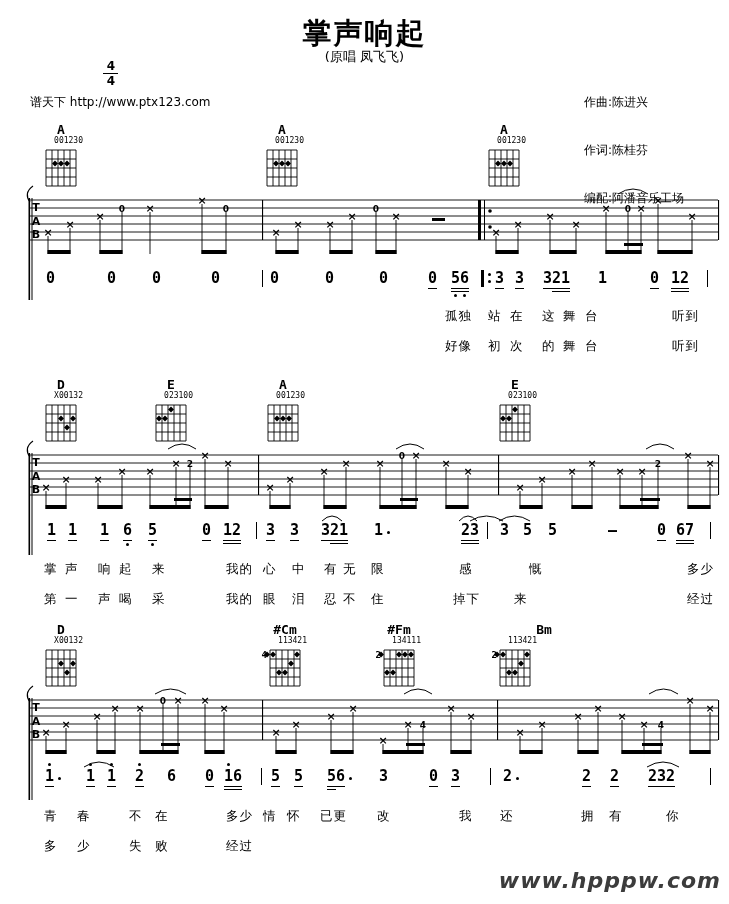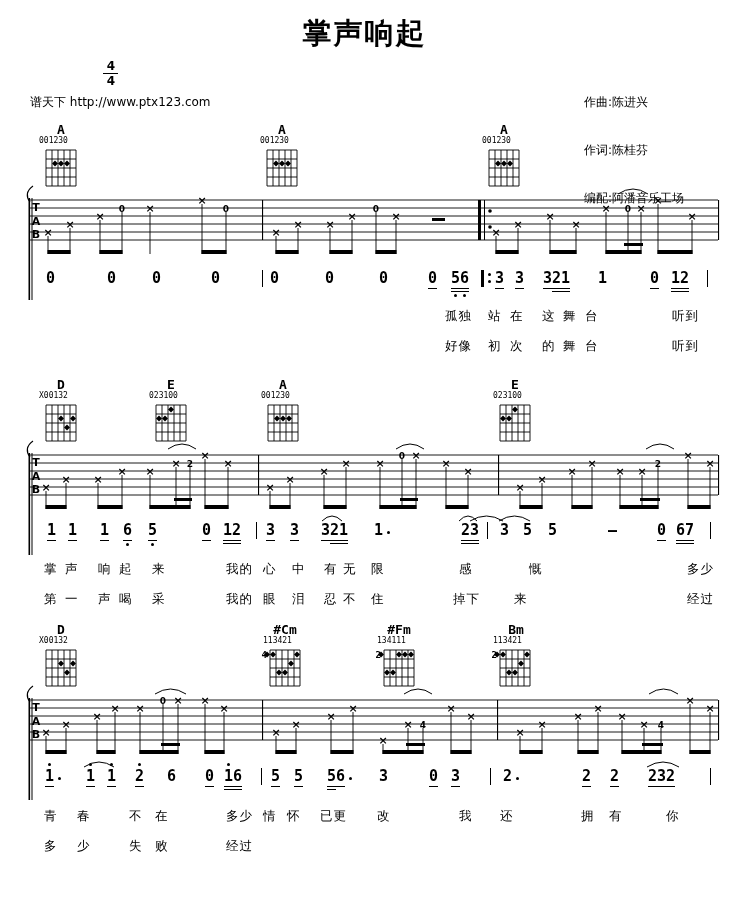--- a/index.html
+++ b/index.html
@@ -11,21 +11,21 @@
   .infoL{left:30px;top:62px;font-size:12px;line-height:16px;white-space:pre;}
   .infoR{left:584px;top:62px;font-size:12px;line-height:16px;white-space:pre;}
   .fracnum{left:104px;top:59px;font-size:12px;font-weight:bold;width:14px;text-align:center;}
   .fracden{left:104px;top:74px;font-size:12px;font-weight:bold;width:14px;text-align:center;}
   .fracbar{left:103px;top:73px;width:15px;height:1px;background:#000;}
   .watermark{left:0;right:8px;top:868px;text-align:right;font-size:22px;font-weight:bold;
              font-style:italic;color:#3c3c3c;letter-spacing:1px;}
   #gfx{position:absolute;left:0;top:0;}
   .chord-name{position:absolute;width:60px;text-align:center;font-size:13px;font-weight:bold;
               font-family:"DejaVu Sans Mono",monospace;}
-  .fing{position:absolute;width:44px;text-align:left;font-size:8px;
+  .fing{position:absolute;width:44px;text-align:right;font-size:8px;
         font-family:"DejaVu Sans Mono",monospace;letter-spacing:0px;}
   .jp{position:absolute;font-family:"DejaVu Sans Mono",monospace;font-weight:bold;font-size:15px;
       line-height:15px;height:15px;white-space:pre;}
   .pdot{position:absolute;width:3px;height:3px;background:#000;border-radius:50%;}
   .jbar{position:absolute;background:#000;}
   .lyr{position:absolute;font-size:12.5px;letter-spacing:1px;white-space:pre;}
 </style>
 </head>
 <body>
 
@@ -459,20 +459,21 @@
       <polygon points="497,651.5 500,654.5 497,657.5 494,654.5" fill="#000"></polygon>
       <polygon points="503,651.5 506,654.5 503,657.5 500,654.5" fill="#000"></polygon>
       <polygon points="527,651.5 530,654.5 527,657.5 524,654.5" fill="#000"></polygon>
       <polygon points="521,660.5 524,663.5 521,666.5 518,663.5" fill="#000"></polygon>
       <polygon points="509,669.5 512,672.5 509,675.5 506,672.5" fill="#000"></polygon>
       <polygon points="515,669.5 518,672.5 515,675.5 512,672.5" fill="#000"></polygon>
       <text x="497" y="657.5" text-anchor="end" font-size="9" font-weight="bold" font-family="&quot;DejaVu Sans Mono&quot;,monospace">2</text>
     </svg>
 
   <div class="abs title">掌声响起</div>
+  <div class="abs subtitle">(原唱 凤飞飞)</div>
 
   <div class="abs infoL">
     <div>谱天下 http://www.ptx123.com</div>
   </div>
   <div class="abs fracnum">4</div>
   <div class="abs fracbar"></div>
   <div class="abs fracden">4</div>
 
   <div class="abs infoR">
     <div>作曲:陈进兴</div>
@@ -577,21 +578,21 @@
       <div class="lyr" style="left: 371px; top: 591px;">住</div>
       <div class="lyr" style="left: 453px; top: 591px;">掉下</div>
       <div class="lyr" style="left: 514px; top: 591px;">来</div>
       <div class="lyr" style="left: 687px; top: 591px;">经过</div>
       <div class="chord-name" style="left: 31px; top: 622px;">D</div>
       <div class="fing" style="left: 39px; top: 636px;">X00132</div>
       <div class="chord-name" style="left: 255px; top: 622px;">#Cm</div>
       <div class="fing" style="left: 263px; top: 636px;">113421</div>
       <div class="chord-name" style="left: 369px; top: 622px;">#Fm</div>
       <div class="fing" style="left: 377px; top: 636px;">134111</div>
-      <div class="chord-name" style="left: 486px; top: 622px;">Bm</div>
+      <div class="chord-name" style="left: 514px; top: 622px;">Bm</div>
       <div class="fing" style="left: 493px; top: 636px;">113421</div>
       <div class="jp" style="left: 45px; top: 769px; width: 9px;">1<div style="position: absolute; left: 0px; right: 0px; bottom: -3px; height: 1px; background: rgb(0, 0, 0);"></div><div style="position: absolute; left: 3px; top: -6px; width: 3px; height: 3px; background: rgb(0, 0, 0); border-radius: 50%;"></div><div style="position: absolute; right: -7px; top: 8px; width: 3px; height: 3px; background: rgb(0, 0, 0); border-radius: 50%;"></div></div>
       <div class="jp" style="left: 86px; top: 769px; width: 9px;">1<div style="position: absolute; left: 0px; right: 0px; bottom: -3px; height: 1px; background: rgb(0, 0, 0);"></div><div style="position: absolute; left: 3px; top: -6px; width: 3px; height: 3px; background: rgb(0, 0, 0); border-radius: 50%;"></div></div>
       <div class="jp" style="left: 107px; top: 769px; width: 9px;">1<div style="position: absolute; left: 0px; right: 0px; bottom: -3px; height: 1px; background: rgb(0, 0, 0);"></div><div style="position: absolute; left: 3px; top: -6px; width: 3px; height: 3px; background: rgb(0, 0, 0); border-radius: 50%;"></div></div>
       <div class="jp" style="left: 135px; top: 769px; width: 9px;">2<div style="position: absolute; left: 0px; right: 0px; bottom: -3px; height: 1px; background: rgb(0, 0, 0);"></div><div style="position: absolute; left: 3px; top: -6px; width: 3px; height: 3px; background: rgb(0, 0, 0); border-radius: 50%;"></div></div>
       <div class="jp" style="left: 167px; top: 769px; width: 9px;">6</div>
       <div class="jp" style="left: 205px; top: 769px; width: 9px;">0<div style="position: absolute; left: 0px; right: 0px; bottom: -3px; height: 1px; background: rgb(0, 0, 0);"></div></div>
       <div class="jp" style="left: 224px; top: 769px; width: 18px;">16<div style="position: absolute; left: 0px; right: 0px; bottom: -3px; height: 1px; background: rgb(0, 0, 0);"></div><div style="position: absolute; left: 0px; right: 0px; bottom: -6px; height: 1px; background: rgb(0, 0, 0);"></div><div style="position: absolute; left: 3px; top: -6px; width: 3px; height: 3px; background: rgb(0, 0, 0); border-radius: 50%;"></div></div>
       <div class="jp" style="left: 271px; top: 769px; width: 9px;">5<div style="position: absolute; left: 0px; right: 0px; bottom: -3px; height: 1px; background: rgb(0, 0, 0);"></div></div>
       <div class="jp" style="left: 294px; top: 769px; width: 9px;">5<div style="position: absolute; left: 0px; right: 0px; bottom: -3px; height: 1px; background: rgb(0, 0, 0);"></div></div>
@@ -620,13 +621,14 @@
       <div class="lyr" style="left: 581px; top: 808px;">拥</div>
       <div class="lyr" style="left: 609px; top: 808px;">有</div>
       <div class="lyr" style="left: 666px; top: 808px;">你</div>
       <div class="lyr" style="left: 44px; top: 838px;">多</div>
       <div class="lyr" style="left: 77px; top: 838px;">少</div>
       <div class="lyr" style="left: 129px; top: 838px;">失</div>
       <div class="lyr" style="left: 155px; top: 838px;">败</div>
       <div class="lyr" style="left: 226px; top: 838px;">经过</div>
     </div>
 
+  <div class="abs watermark">www.hpppw.com</div>
 </div>
 
 </body></html>

